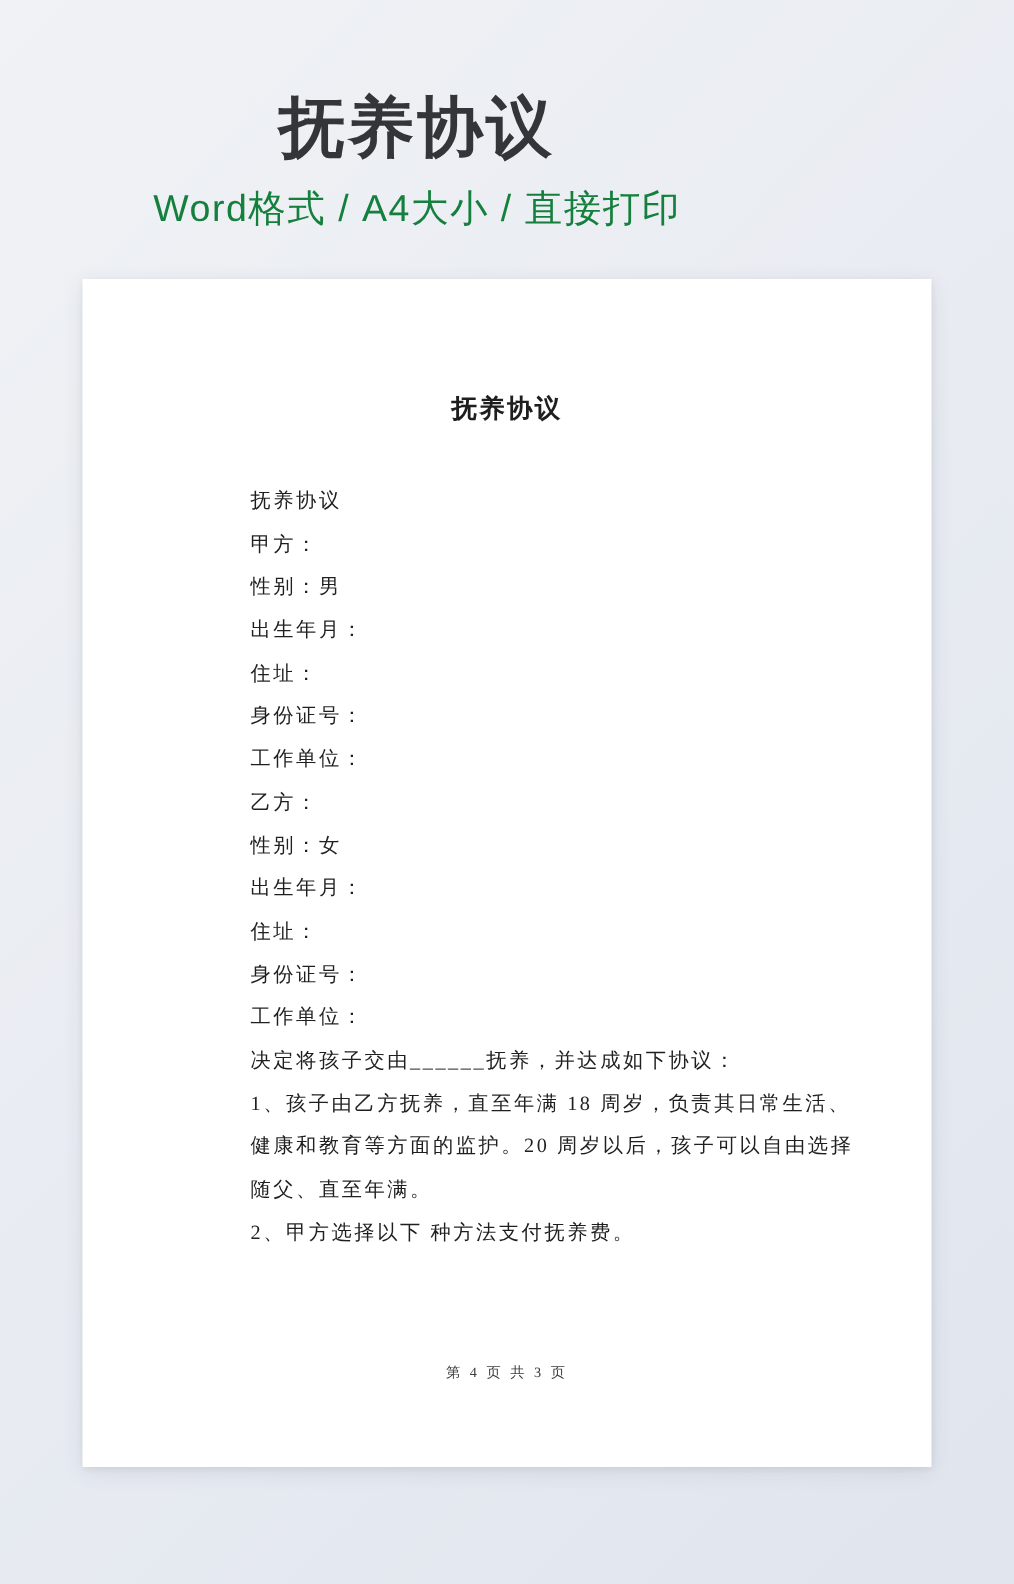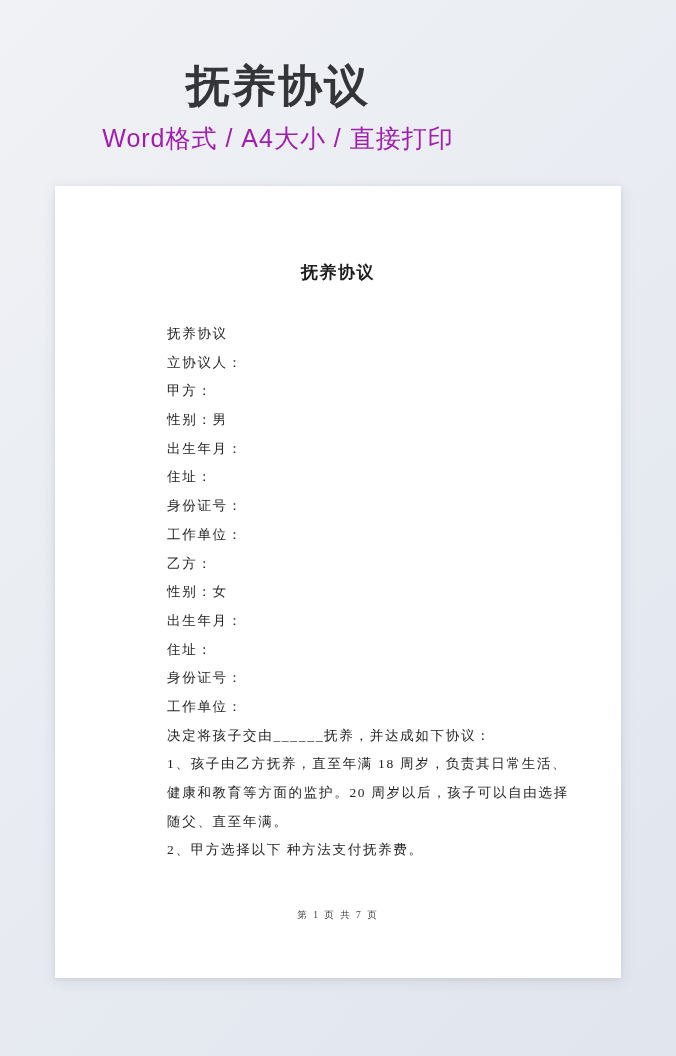--- a/index.html
+++ b/index.html
@@ -17,21 +17,21 @@
     font-size: 44px;
     font-weight: 700;
     color: #333539;
     letter-spacing: 2px;
     line-height: 1.1;
   }
   .header-subtitle {
     margin-top: 12px;
     font-size: 25px;
     font-weight: 400;
-    color: #a21caf;
+    color: #15803d;
     letter-spacing: 1px;
   }
 
   
   .doc-page {
     position: absolute;
     left: 55px;
     top: 186px;
     width: 566px;
     height: 792px;
@@ -83,21 +83,20 @@
     <h1 class="header-title">抚养协议</h1>
     <p class="header-subtitle">Word格式 / A4大小 / 直接打印</p>
   </header>
 
   <div class="doc-page">
     <div class="doc-title">抚养协议</div>
     <div class="doc-body">
 
         <div class="doc-line">抚养协议</div>
 
-        <div class="doc-line">立协议人：</div>
 
         <div class="doc-line">甲方：</div>
 
         <div class="doc-line">性别：男</div>
 
         <div class="doc-line">出生年月：</div>
 
         <div class="doc-line">住址：</div>
 
         <div class="doc-line">身份证号：</div>
@@ -120,16 +119,16 @@
         <div class="doc-line">决定将孩子交由______抚养，并达成如下协议：</div>
 
         <div class="doc-line">1、孩子由乙方抚养，直至年满 18 周岁，负责其日常生活、</div>
 
         <div class="doc-line">健康和教育等方面的监护。20 周岁以后，孩子可以自由选择</div>
 
         <div class="doc-line">随父、直至年满。</div>
 
         <div class="doc-line">2、甲方选择以下  种方法支付抚养费。</div>
       </div>
-    <div class="doc-footer">第 1 页 共 7 页</div>
+    <div class="doc-footer">第 4 页 共 3 页</div>
   </div>
 
 </div>
 
 </body></html>

